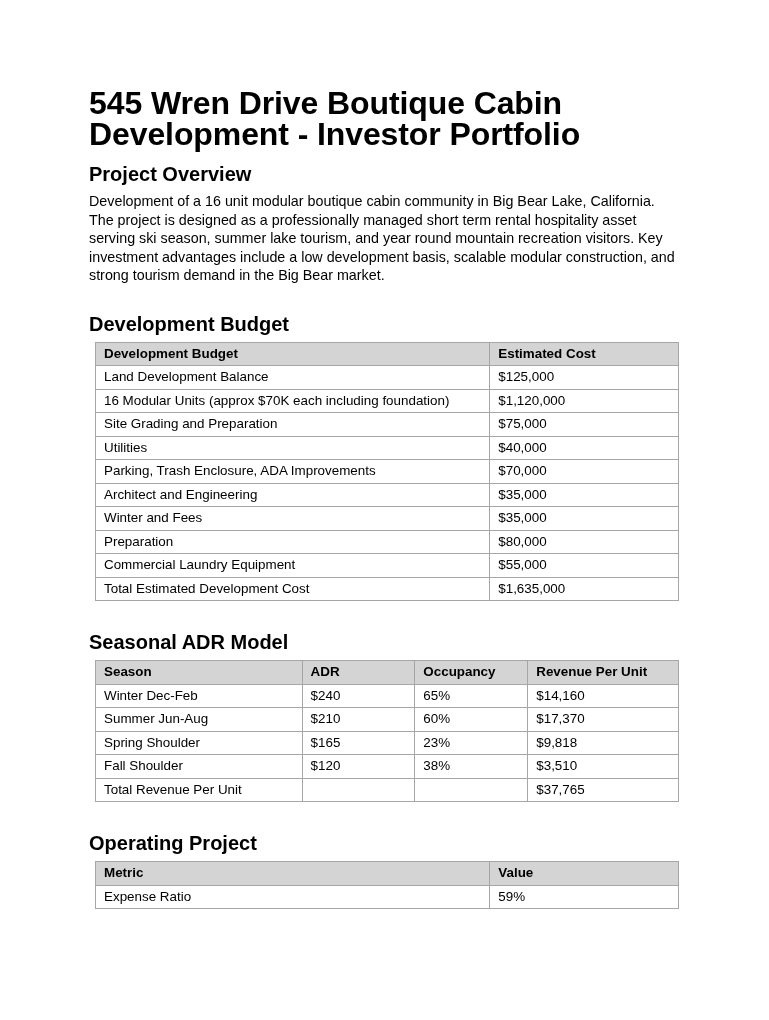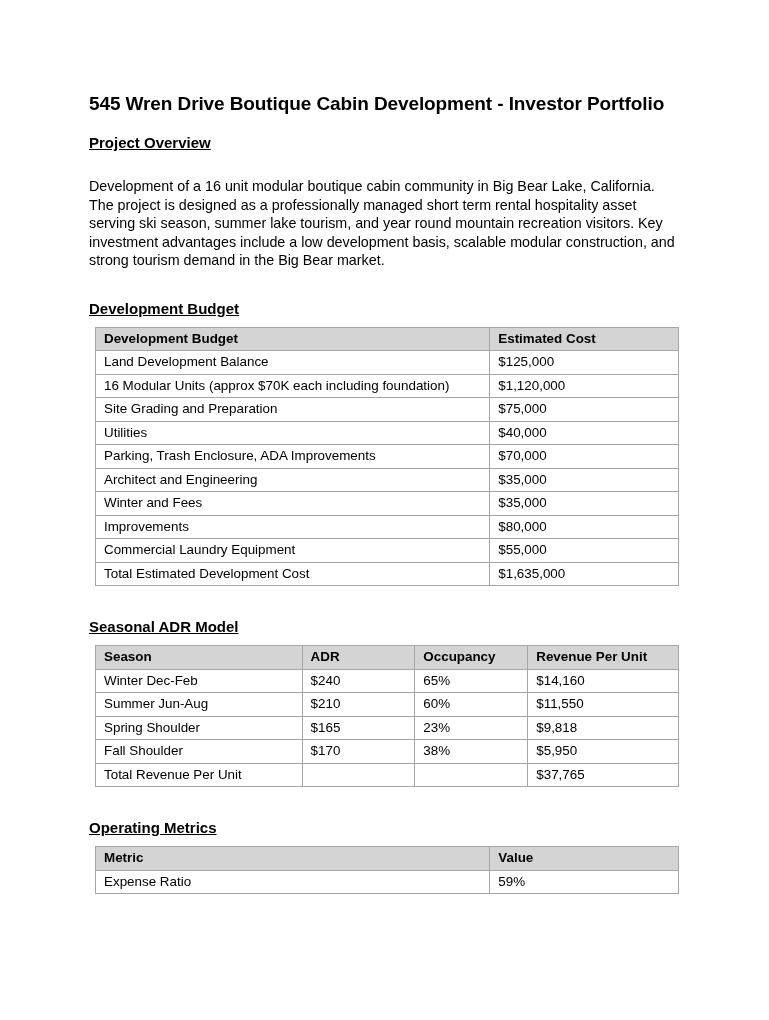--- a/index.html
+++ b/index.html
@@ -15,37 +15,36 @@
       color: #000000;
       overflow: hidden;
     }
     .page {
       position: absolute;
       left: 89px;
       top: 88px;
       width: 592px;
     }
     h1.doc-title {
-      font-size: 19px;
+      font-size: 32px;
       font-weight: bold;
       line-height: 31px;
       margin: 0 0 13px 0;
       letter-spacing: -0.1px;
     }
     h2.section-title {
-      font-size: 15px;
+      font-size: 20px;
       font-weight: bold;
       line-height: 22px;
       margin: 0;
-      text-decoration: underline;
     }
     p.overview-text {
       font-size: 14.3px;
       line-height: 18.5px;
-      margin: 23px 0 0 0;
+      margin: 7px 0 0 0;
     }
     .section-gap-1 { height: 28px; }
     .section-gap-2 { height: 30px; }
     .section-gap-3 { height: 30px; }
     table.data-table {
       border-collapse: collapse;
       margin-left: 6px;
       width: 584px;
       margin-top: 7px;
       font-size: 13.4px;
@@ -122,21 +121,21 @@
           </tr>
         <tr>
             <td>Architect and Engineering</td>
             <td>$35,000</td>
           </tr>
         <tr>
             <td>Winter and Fees</td>
             <td>$35,000</td>
           </tr>
         <tr>
-            <td>Improvements</td>
+            <td>Preparation</td>
             <td>$80,000</td>
           </tr>
         <tr>
             <td>Commercial Laundry Equipment</td>
             <td>$55,000</td>
           </tr>
         <tr>
             <td>Total Estimated Development Cost</td>
             <td>$1,635,000</td>
           </tr>
@@ -167,48 +166,48 @@
         <tr>
           <td>Winter Dec-Feb</td>
           <td>$240</td>
           <td>65%</td>
           <td>$14,160</td>
         </tr>
         <tr>
           <td>Summer Jun-Aug</td>
           <td>$210</td>
           <td>60%</td>
-          <td>$11,550</td>
+          <td>$17,370</td>
         </tr>
         <tr>
           <td>Spring Shoulder</td>
           <td>$165</td>
           <td>23%</td>
           <td>$9,818</td>
         </tr>
         <tr>
           <td>Fall Shoulder</td>
-          <td>$170</td>
+          <td>$120</td>
           <td>38%</td>
-          <td>$5,950</td>
+          <td>$3,510</td>
         </tr>
         <tr>
           <td>Total Revenue Per Unit</td>
           <td></td>
           <td></td>
           <td>$37,765</td>
         </tr>
       </tbody>
     </table>
   </section>
 
   <div class="section-gap-3"></div>
 
   <section>
-    <h2 class="section-title">Operating Metrics</h2>
+    <h2 class="section-title">Operating Project</h2>
     <table class="data-table metrics">
       <colgroup>
           <col class="c1">
           <col class="c2">
         </colgroup>
       <thead>
         <tr>
           <th>Metric</th>
           <th>Value</th>
         </tr>

